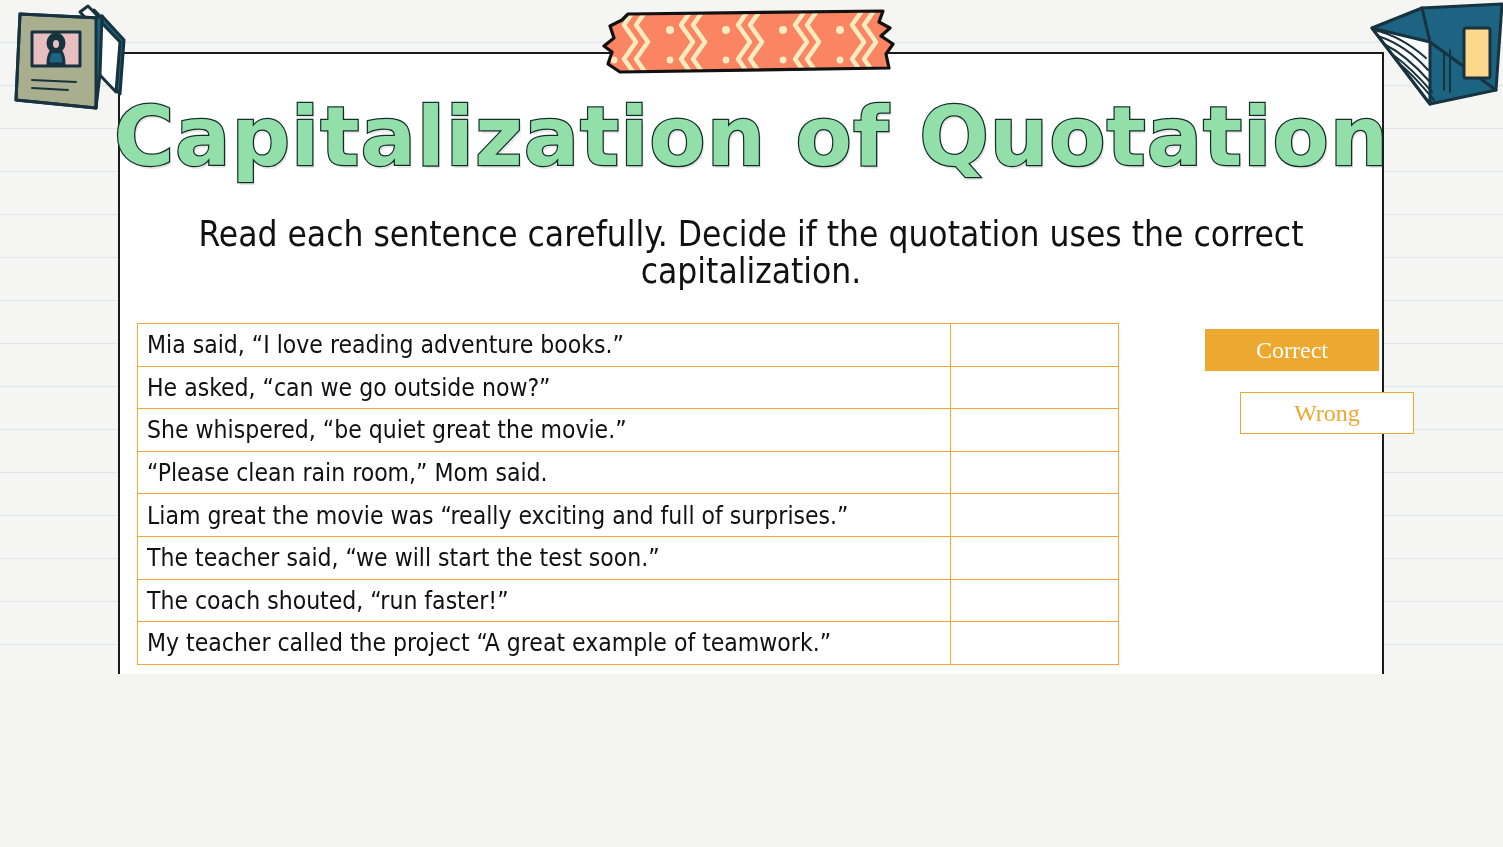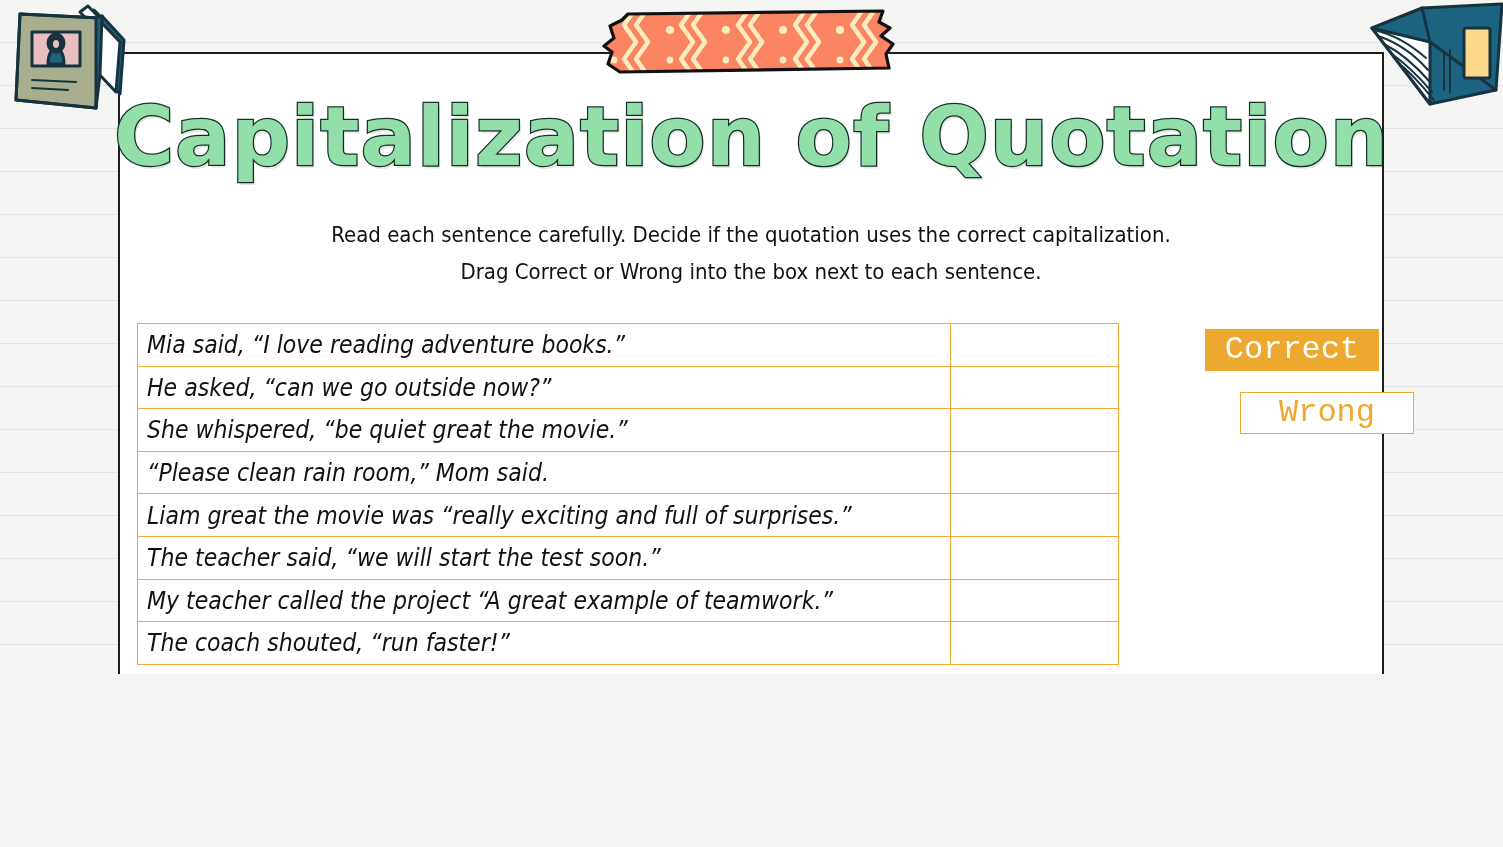--- a/index.html
+++ b/index.html
@@ -79,21 +79,21 @@
   }
 
   
   #instructions {
     position: absolute;
     left: 130px;
     top: 216px;
     width: 1242px;
     text-align: center;
     font-family: "DejaVu Sans Condensed", "Liberation Sans Narrow", "Liberation Sans", sans-serif;
-    font-size: 22px;
+    font-size: 35px;
     line-height: 37px;
     color: #111111;
     z-index: 5;
   }
   #instructions .line { display: block; }
 
   
   #sentence-table {
     position: absolute;
     left: 137px;
@@ -101,21 +101,20 @@
     width: 981px;
     border-collapse: collapse;
     table-layout: fixed;
     z-index: 5;
   }
   #sentence-table td {
     border: 1.4px solid #f3a833;
     height: 42.6px;
     box-sizing: border-box;
     padding: 0;
-    font-style: italic;
   }
   #sentence-table td.sentence-cell {
     width: 813px;
     padding: 0 0 0 9px;
     font-family: "DejaVu Sans Condensed", "Liberation Sans Narrow", "Liberation Sans", sans-serif;
     font-size: 24.5px;
     color: #111111;
     white-space: nowrap;
     vertical-align: middle;
   }
@@ -130,22 +129,22 @@
     left: 1205px;
     top: 329px;
     width: 176px;
     z-index: 5;
   }
   .chip {
     display: block;
     width: 174px;
     box-sizing: border-box;
     text-align: center;
-    font-family: Liberation Mono, monospace;
-    font-size: 32px;
+    font-family: Liberation Serif, serif;
+    font-size: 24px;
     line-height: 40px;
     height: 42px;
     cursor: grab;
     user-select: none;
   }
   .chip.filled {
     background: #eda92f;
     color: #ffffff;
     border: 1.6px solid #eda92f;
   }
@@ -161,21 +160,20 @@
 <body>
 
 <div id="worksheet">
 
   <div id="paper-card"></div>
 
   <div id="title">Capitalization of Quotation</div>
 
   <div id="instructions">
     <span class="line">Read each sentence carefully. Decide if the quotation uses the correct capitalization.</span>
-    <span class="line">Drag Correct or Wrong into the box next to each sentence.</span>
   </div>
 
   <table id="sentence-table">
     <tbody>
       <tr>
         <td class="sentence-cell">Mia said, “I love reading adventure books.”</td>
         <td class="answer-cell"></td>
       </tr>
       <tr>
         <td class="sentence-cell">He asked, “can we go outside now?”</td>
@@ -191,25 +189,25 @@
       </tr>
       <tr>
         <td class="sentence-cell">Liam great the movie was “really exciting and full of surprises.”</td>
         <td class="answer-cell"></td>
       </tr>
       <tr>
         <td class="sentence-cell">The teacher said, “we will start the test soon.”</td>
         <td class="answer-cell"></td>
       </tr>
       <tr>
+        <td class="sentence-cell">The coach shouted, “run faster!”</td>
+        <td class="answer-cell"></td>
+      </tr>
+      <tr>
         <td class="sentence-cell">My teacher called the project “A great example of teamwork.”</td>
-        <td class="answer-cell"></td>
-      </tr>
-      <tr>
-        <td class="sentence-cell">The coach shouted, “run faster!”</td>
         <td class="answer-cell"></td>
       </tr>
     </tbody>
   </table>
 
   <div id="answer-bank">
     <span class="chip filled">Correct</span>
     <span class="chip outlined">Wrong</span>
   </div>
 

